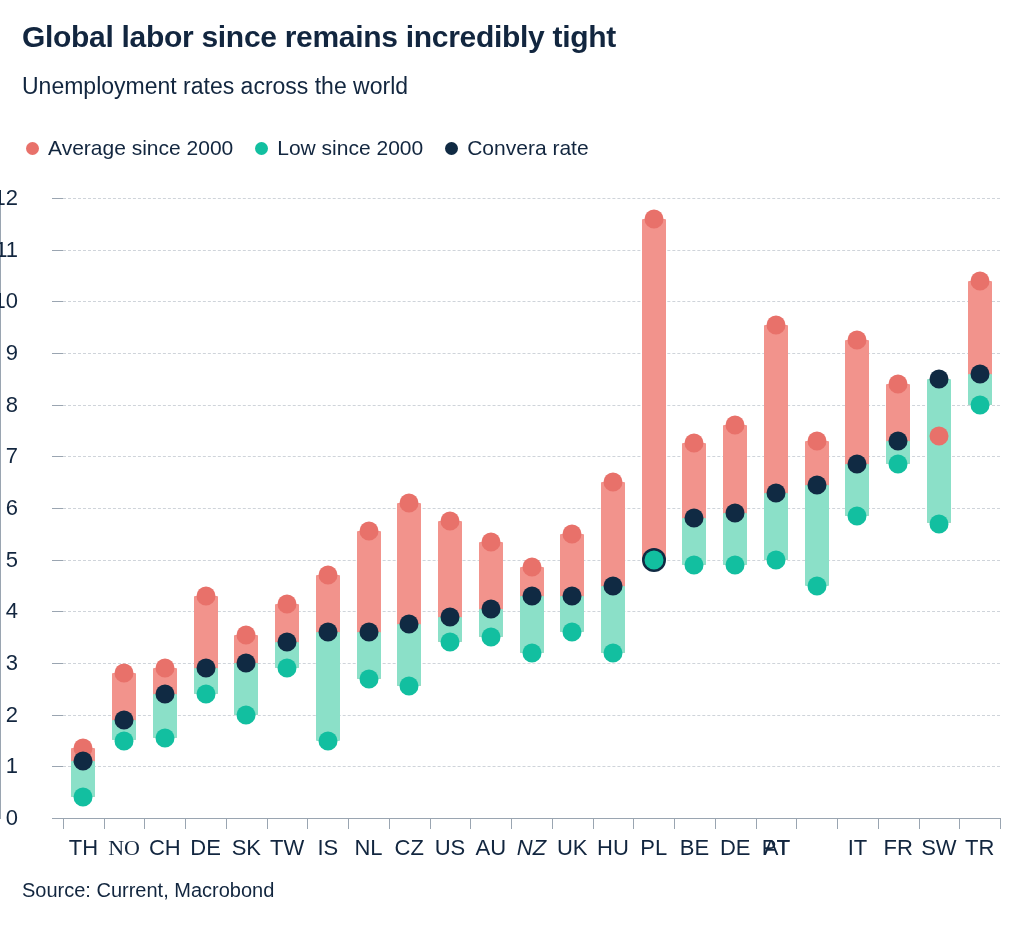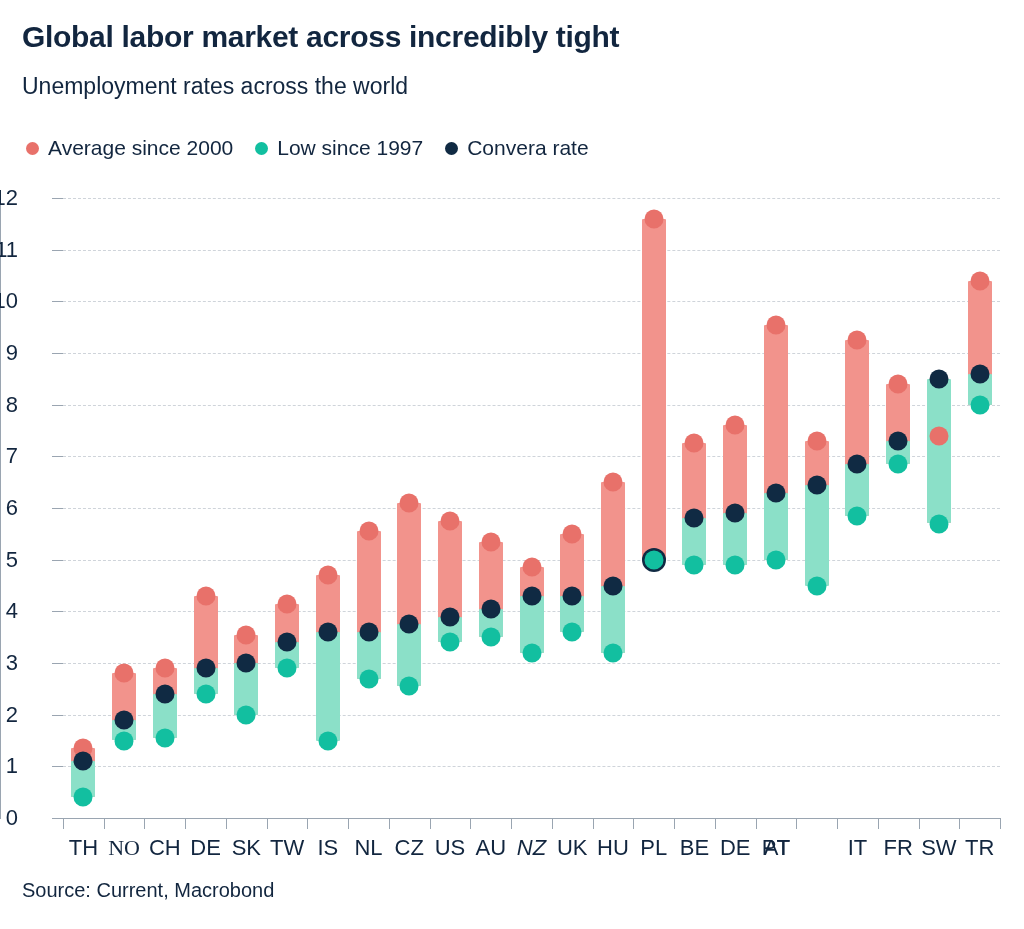--- a/index.html
+++ b/index.html
@@ -166,31 +166,31 @@
     font-size: 20px;
     color: #12263F;
     white-space: nowrap;
   }
 </style>
 </head>
 <body>
 
 <div id="page">
 
-  <div class="title">Global labor market across incredibly tight</div>
+  <div class="title">Global labor since remains incredibly tight</div>
   <div class="subtitle">Unemployment rates across the world</div>
 
   <div class="legend" id="legend">
       <div class="legend-item">
         <span class="legend-dot" style="background: rgb(232, 113, 106);"></span>
         <span class="legend-label">Average since 2000</span>
       </div>
       <div class="legend-item">
         <span class="legend-dot" style="background: rgb(18, 191, 160);"></span>
-        <span class="legend-label">Low since 1997</span>
+        <span class="legend-label">Low since 2000</span>
       </div>
       <div class="legend-item">
         <span class="legend-dot" style="background: rgb(16, 42, 67);"></span>
         <span class="legend-label">Convera rate</span>
       </div>
     </div>
 
   <div class="axis-left"></div>
   <div class="axis-bottom"></div>
 

